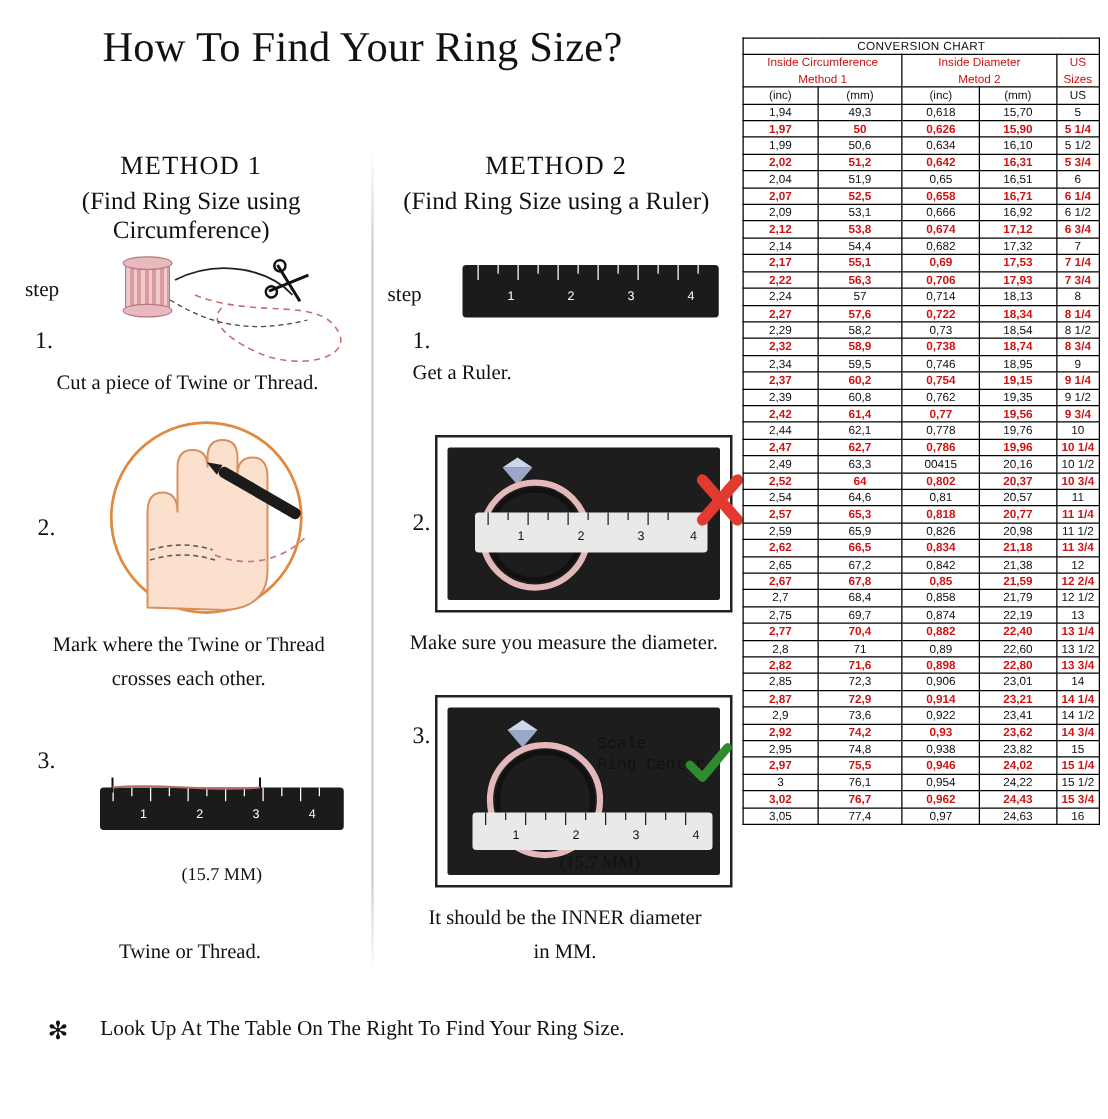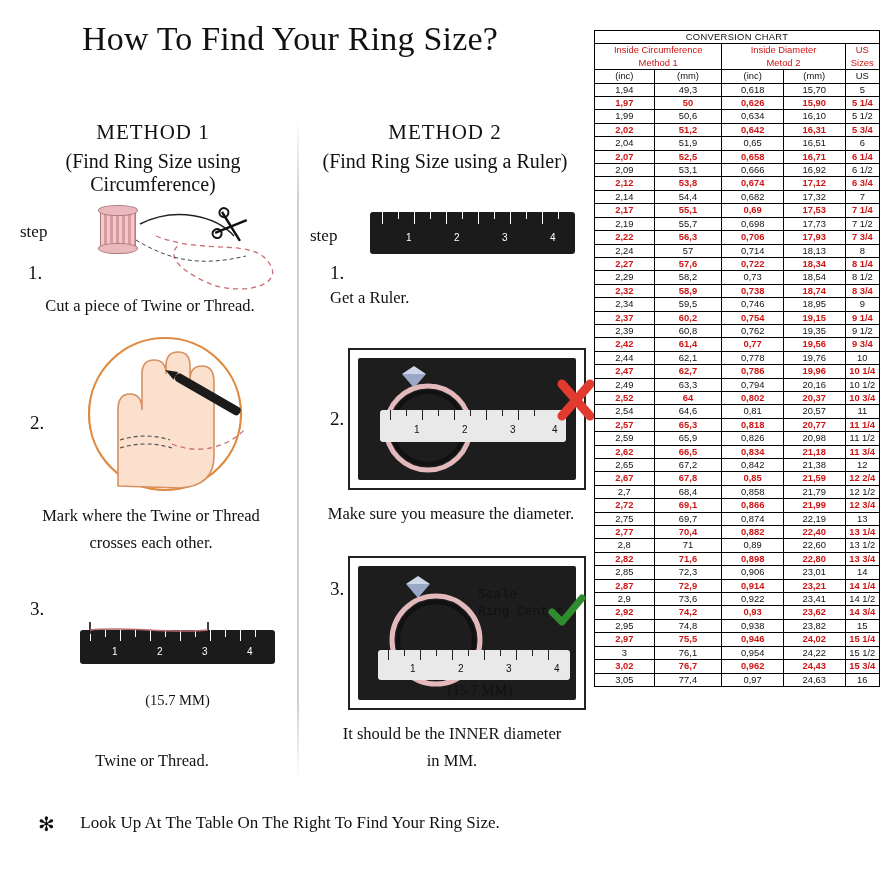--- a/index.html
+++ b/index.html
@@ -315,27 +315,20 @@
             <td class="c4">17,32</td>
             <td class="c5">7</td>
           </tr>
           <tr class="red">
             <td class="c1">2,17</td>
             <td class="c2">55,1</td>
             <td class="c3">0,69</td>
             <td class="c4">17,53</td>
             <td class="c5">7 1/4</td>
           </tr>
-          <tr>
-            <td class="c1">2,19</td>
-            <td class="c2">55,7</td>
-            <td class="c3">0,698</td>
-            <td class="c4">17,73</td>
-            <td class="c5">7 1/2</td>
-          </tr>
           <tr class="red">
             <td class="c1">2,22</td>
             <td class="c2">56,3</td>
             <td class="c3">0,706</td>
             <td class="c4">17,93</td>
             <td class="c5">7 3/4</td>
           </tr>
           <tr>
             <td class="c1">2,24</td>
             <td class="c2">57</td>
@@ -402,21 +395,21 @@
           <tr class="red">
             <td class="c1">2,47</td>
             <td class="c2">62,7</td>
             <td class="c3">0,786</td>
             <td class="c4">19,96</td>
             <td class="c5">10 1/4</td>
           </tr>
           <tr>
             <td class="c1">2,49</td>
             <td class="c2">63,3</td>
-            <td class="c3">0,794</td>
+            <td class="c3">00415</td>
             <td class="c4">20,16</td>
             <td class="c5">10 1/2</td>
           </tr>
           <tr class="red">
             <td class="c1">2,52</td>
             <td class="c2">64</td>
             <td class="c3">0,802</td>
             <td class="c4">20,37</td>
             <td class="c5">10 3/4</td>
           </tr>
@@ -462,27 +455,20 @@
             <td class="c4">21,59</td>
             <td class="c5">12 2/4</td>
           </tr>
           <tr>
             <td class="c1">2,7</td>
             <td class="c2">68,4</td>
             <td class="c3">0,858</td>
             <td class="c4">21,79</td>
             <td class="c5">12 1/2</td>
           </tr>
-          <tr class="red">
-            <td class="c1">2,72</td>
-            <td class="c2">69,1</td>
-            <td class="c3">0,866</td>
-            <td class="c4">21,99</td>
-            <td class="c5">12 3/4</td>
-          </tr>
           <tr>
             <td class="c1">2,75</td>
             <td class="c2">69,7</td>
             <td class="c3">0,874</td>
             <td class="c4">22,19</td>
             <td class="c5">13</td>
           </tr>
           <tr class="red">
             <td class="c1">2,77</td>
             <td class="c2">70,4</td>

